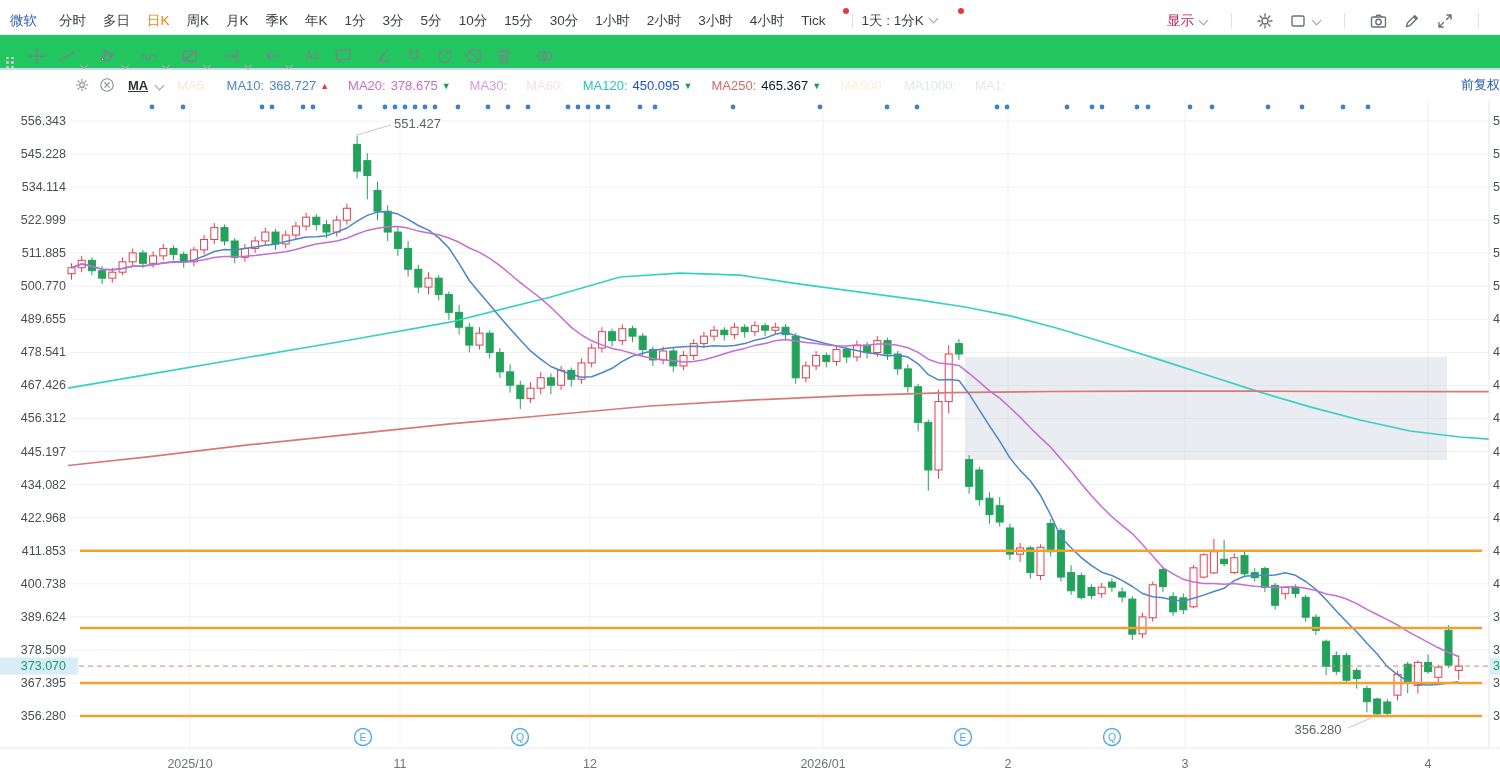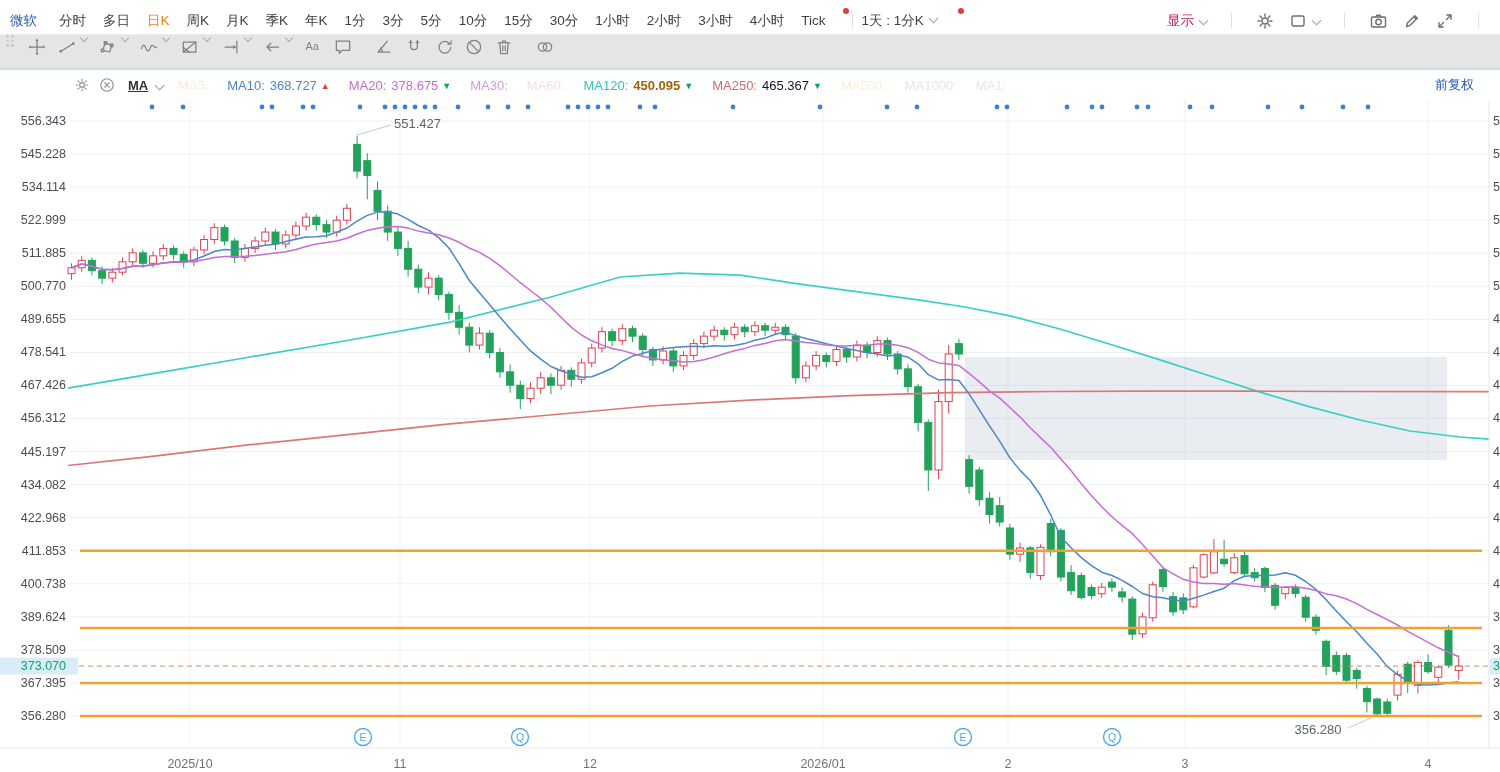--- a/index.html
+++ b/index.html
@@ -14,40 +14,40 @@
   .pitem.selected{color:#f5820a;}
   .vsep{width:1px;height:15px;background:#e0e0e0;margin:0 9px;flex:0 0 1px;}
   .chev{display:inline-block;width:6px;height:6px;border-right:1.3px solid #9aa0a6;border-bottom:1.3px solid #9aa0a6;
         transform:rotate(45deg);margin-left:6px;vertical-align:3px;}
   .combo{cursor:pointer;white-space:nowrap;}
   .reddot{position:absolute;width:6px;height:6px;border-radius:50%;background:#e23b3b;top:1px;}
   .tb1right{margin-left:auto;display:flex;align-items:center;gap:15px;padding-right:12px;color:#5f6368;}
   .tico{display:flex;align-items:center;cursor:pointer;color:#be185d;}
   .tico svg{stroke:#6a7076;fill:none;stroke-width:1.4;stroke-linecap:round;stroke-linejoin:round;}
   
-  .tb2{height:35px;box-sizing:border-box;display:flex;align-items:flex-start;border-bottom:2px solid #c7ddf0;
-       background:#e5e5e5;padding-left:4px;}
+  .tb2{height:35px;box-sizing:border-box;display:flex;align-items:flex-end;border-bottom:2px solid #c7ddf0;
+       background:#22c55e;padding-left:4px;}
   .drag{display:grid;grid-template-columns:3px 3px;grid-gap:2px;margin:0 8px 0 2px;}
   .drag i{width:2.5px;height:2.5px;border-radius:50%;background:#c8cdd2;}
   .dico{display:flex;align-items:center;justify-content:center;width:24px;height:24px;margin:0 3px;cursor:pointer;}
   .dico svg{stroke:#7a838c;fill:none;stroke-width:1.5;stroke-linecap:round;stroke-linejoin:round;}
   .dchev{width:5px;height:5px;border-right:1.2px solid #a8adb3;border-bottom:1.2px solid #a8adb3;
          transform:rotate(45deg);margin:0 6px 0 -1px;cursor:pointer;}
   .gap14{margin-left:14px;}
   
   .tb3{height:30px;display:flex;align-items:center;font-size:13px;background:#fff;padding-left:74px;color:#333;}
   .tb3 .mico{display:flex;align-items:center;margin-right:9px;cursor:pointer;}
   .tb3 .mico svg{stroke:#8a9097;fill:none;stroke-width:1.3;stroke-linecap:round;}
   .malabel{font-weight:600;color:#2f3237;margin:0 2px 0 4px;cursor:pointer;text-decoration:underline;}
   #ma-values{display:flex;align-items:center;margin-left:14px;}
   .mait{margin-right:19px;cursor:pointer;white-space:nowrap;}
   .mait .maval{margin-left:5px;}
   .maarr{font-size:9px;margin-left:4px;vertical-align:1px;}
   .dim{opacity:.45;}
-  .adjust{margin-left:auto;color:#2a5db0;padding-right:26px;cursor:pointer;white-space:nowrap;}
+  .adjust{margin-left:auto;color:#2a5db0;cursor:pointer;white-space:nowrap;}
   
   #chartwrap{position:relative;width:1500px;height:679px;background:#fff;}
   #chart{display:block;}
   text{font-family:"Liberation Sans","DejaVu Sans",sans-serif;}
 </style>
 </head>
 <body>
 
 <div id="app">
 
@@ -232,26 +232,26 @@
     </span>
     <span class="mico">
       <svg width="16" height="16" viewBox="0 0 18 18">
           <circle cx="9" cy="9" r="7"></circle>
           <path d="M6.5 6.5l5 5M11.5 6.5l-5 5"></path>
         </svg>
     </span>
     <span class="malabel">MA</span>
     <i class="chev"></i>
     <div id="ma-values">
-        <span class="mait dim"><span style="color: rgb(242, 201, 160); font-family: Liberation Serif, serif;">MA5:</span></span>
+        <span class="mait dim"><span style="color: rgb(242, 201, 160);">MA5:</span></span>
         <span class="mait"><span style="color: rgb(74, 134, 200);">MA10:</span><span class="maval" style="color: rgb(74, 134, 200);">368.727</span><span class="maarr" style="color: rgb(224, 58, 58);">▲</span></span>
         <span class="mait"><span style="color: rgb(196, 110, 210);">MA20:</span><span class="maval" style="color: rgb(196, 110, 210);">378.675</span><span class="maarr" style="color: rgb(18, 160, 90);">▼</span></span>
         <span class="mait dim"><span style="color: #a21caf;">MA30:</span></span>
         <span class="mait dim"><span style="color: rgb(234, 182, 188);">MA60:</span></span>
-        <span class="mait"><span style="color: rgb(44, 197, 189); text-align: center;">MA120:</span><span class="maval" style="color: #a16207; font-weight: bold;">450.095</span><span class="maarr" style="color: rgb(18, 160, 90);">▼</span></span>
+        <span class="mait"><span style="color: rgb(44, 197, 189); text-align: center;">MA120:</span><span class="maval" style="color: #1d4ed8;">450.095</span><span class="maarr" style="color: rgb(18, 160, 90);">▼</span></span>
         <span class="mait"><span style="color: rgb(214, 106, 106);">MA250:</span><span class="maval" style="color: #0f172a;">465.367</span><span class="maarr" style="color: rgb(18, 160, 90);">▼</span></span>
         <span class="mait dim"><span style="color: rgb(242, 216, 168);">MA500:</span></span>
         <span class="mait dim"><span style="color: rgb(185, 200, 222);">MA1000:</span></span>
         <span class="mait dim"><span style="color: rgb(201, 201, 201);">MA1:</span></span>
       </div>
     <span class="adjust">前复权</span>
   </div>
 
   <div id="chartwrap">
     <svg id="chart" width="1500" height="679" viewBox="0 93 1500 679">

